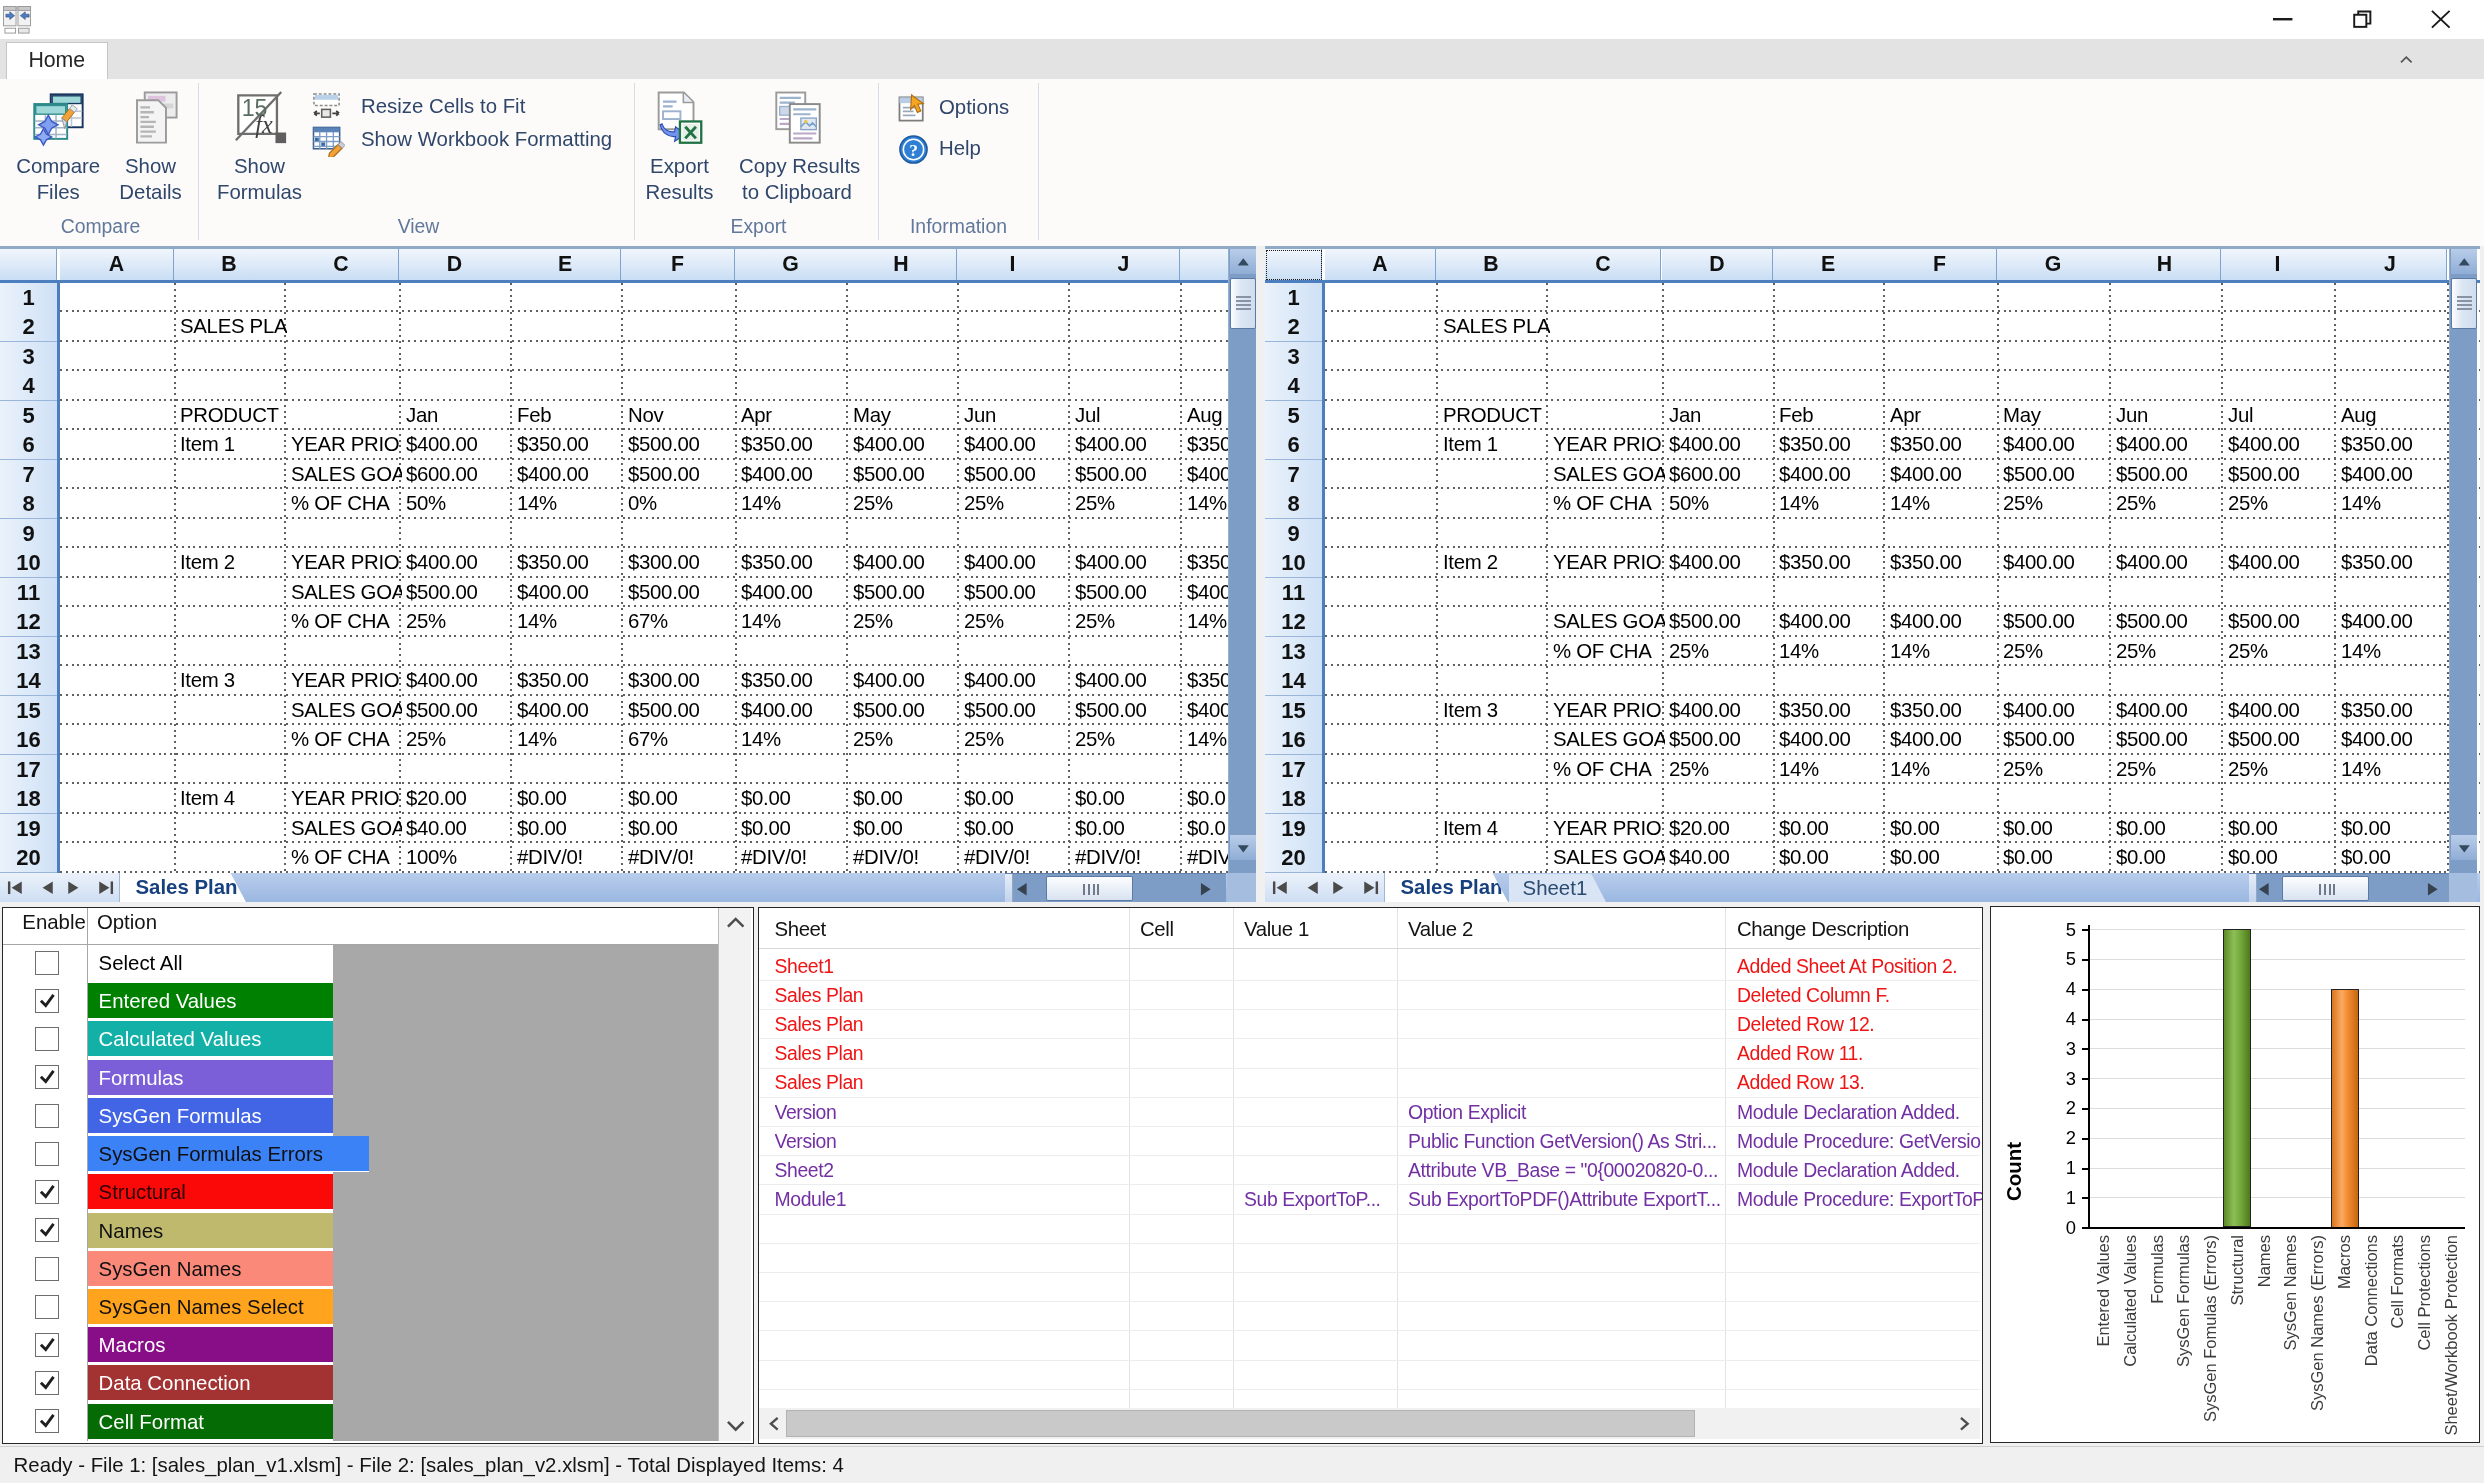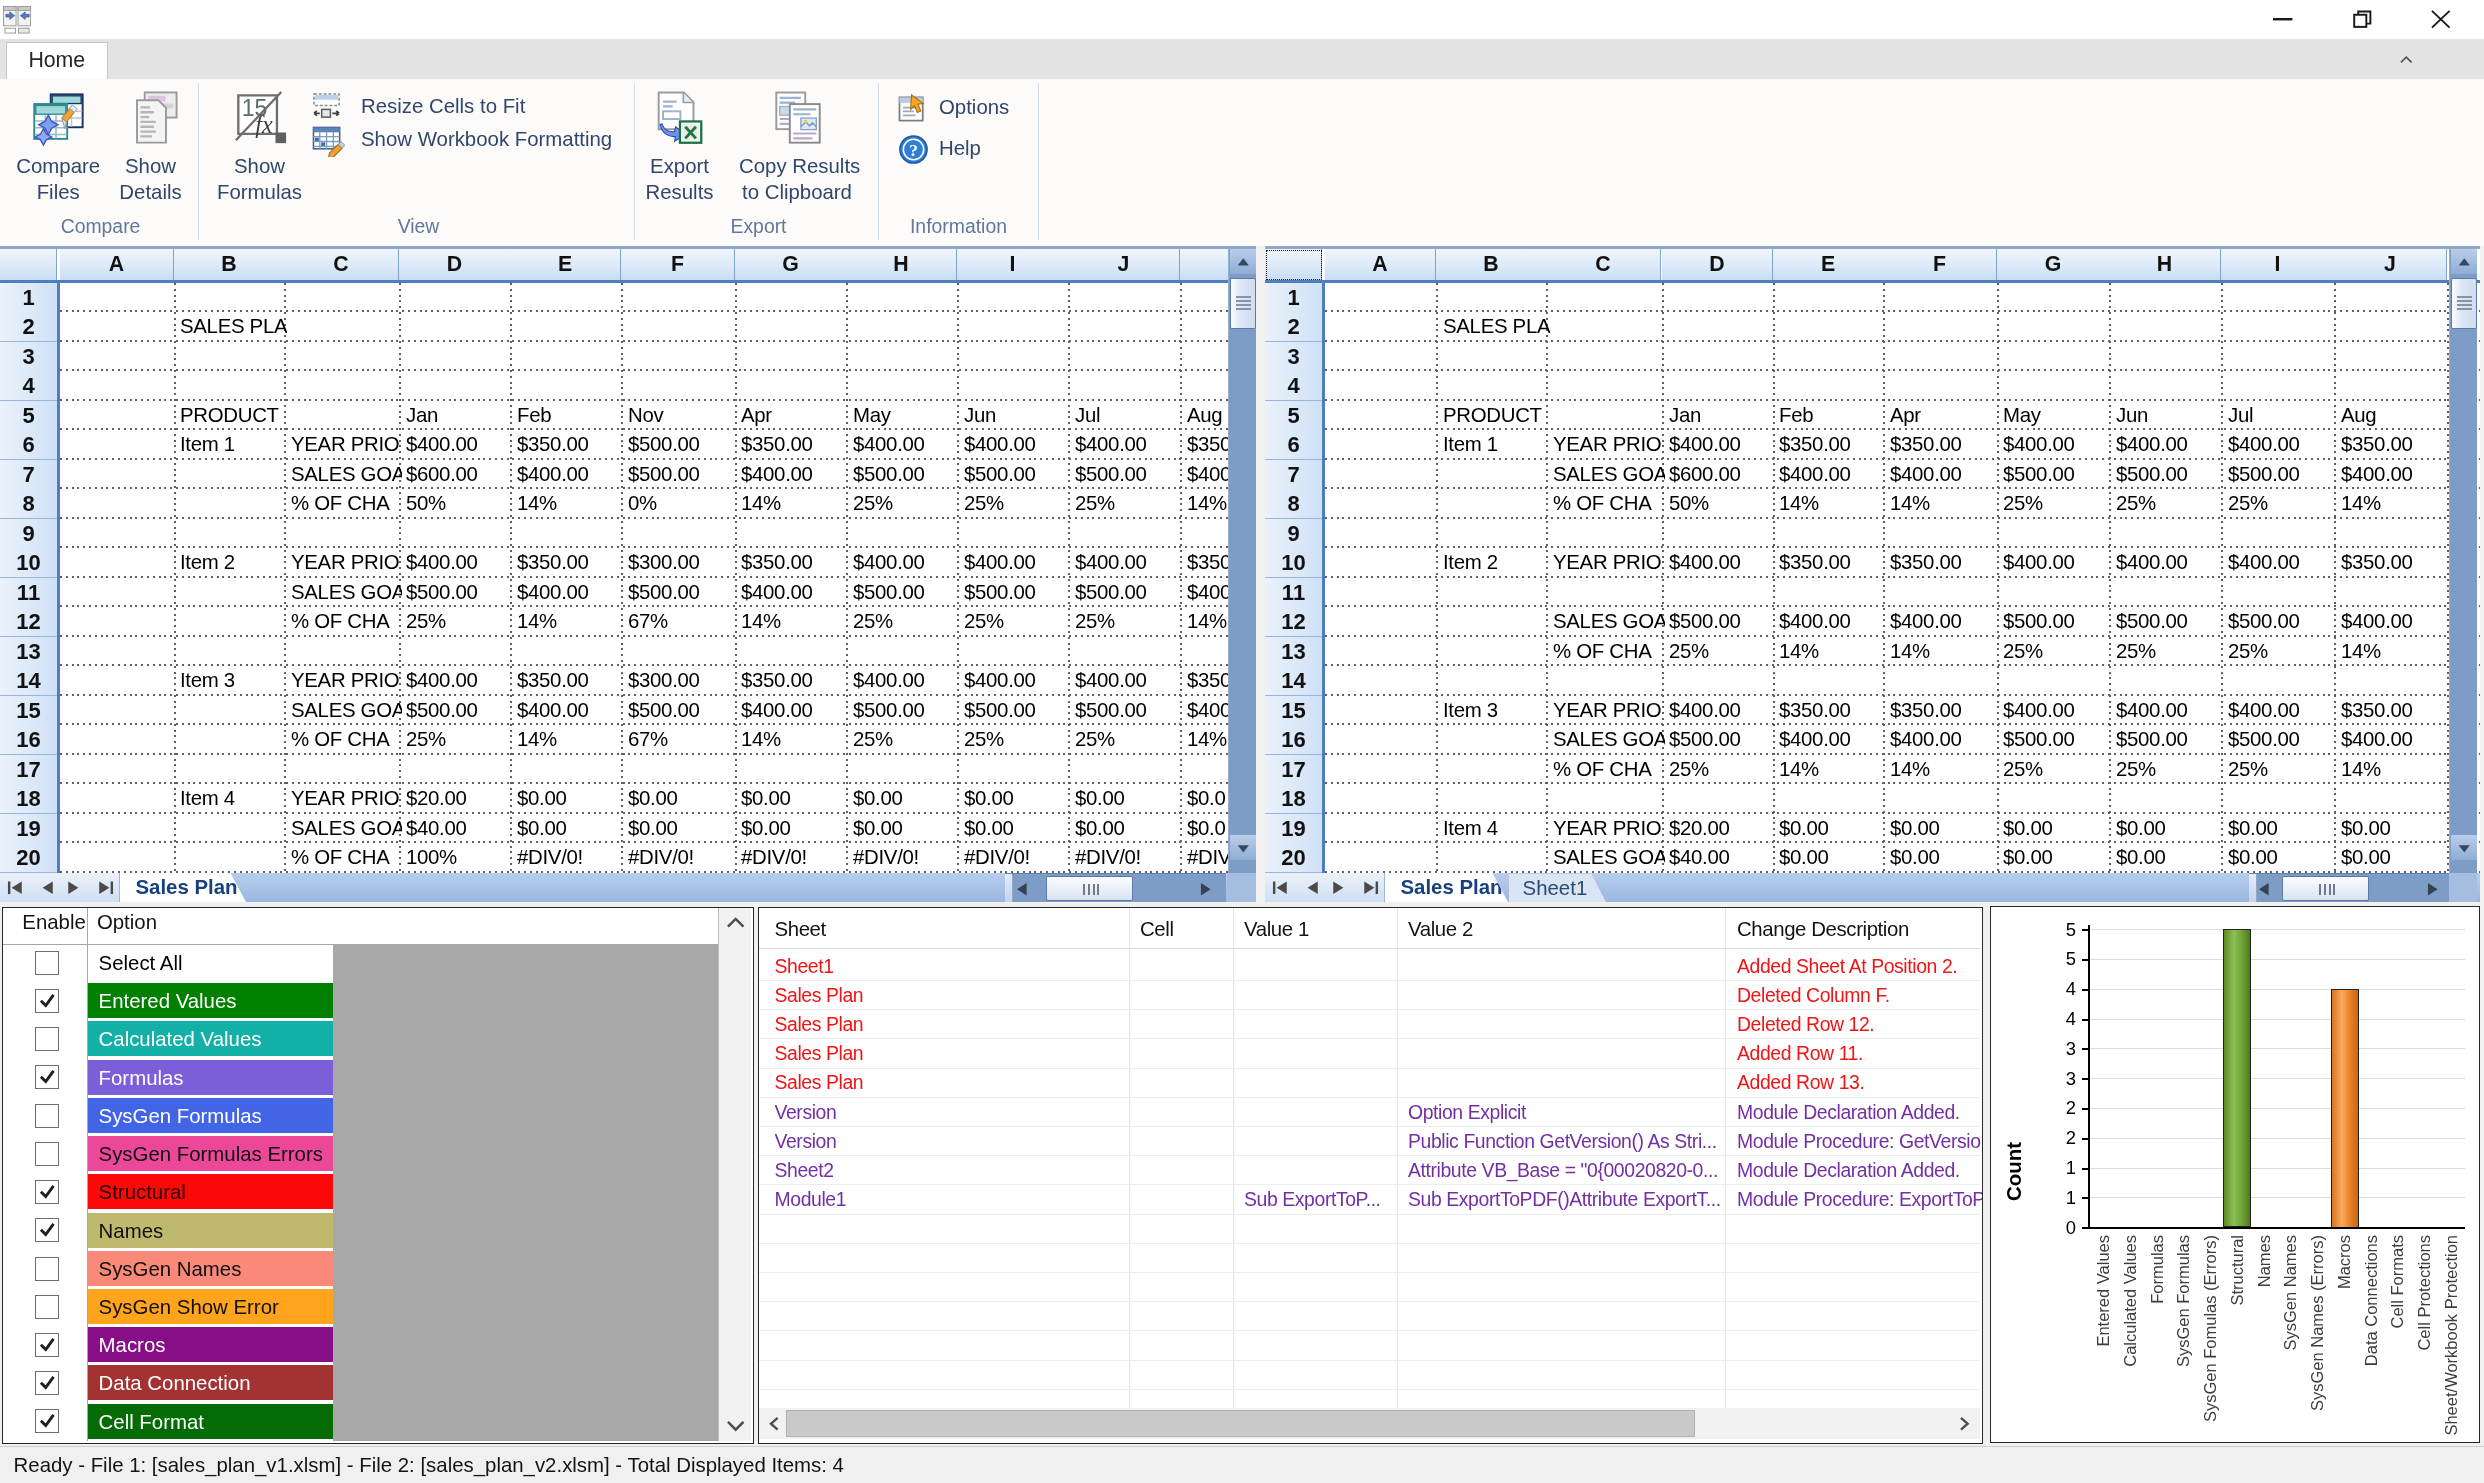--- a/index.html
+++ b/index.html
@@ -653,37 +653,37 @@
 <div class="abs optbar" style="left:85px;top:113px;width:245px;height:36px;background:#12b0a6;color:#fff;border-bottom:1.9px solid #fff">Calculated Values</div>
 <div class="cb" style="left:32px;top:157px">
       <svg width="20.4" height="20.4" viewBox="0 0 21 21">
         <path d="M4 10 L9 15 L17 4" fill="none" stroke="#1f1f1f" stroke-width="3"></path>
       </svg>
     </div>
 <div class="abs optbar" style="left:85px;top:152px;width:245px;height:36px;background:#7a5fd8;color:#fff;border-bottom:1.9px solid #fff">Formulas</div>
 <div class="cb" style="left:32px;top:196px"></div>
 <div class="abs optbar" style="left:85px;top:190px;width:245px;height:36px;background:#4165e5;color:#fff;border-bottom:1.9px solid #fff">SysGen Formulas</div>
 <div class="cb" style="left:32px;top:234px"></div>
-<div class="abs optbar" style="left:85px;top:228px;width:245px;height:36px;background:#ec4899;color:#101010;border-bottom:1.9px solid #fff">SysGen Formulas Errors</div>
+<div class="abs optbar" style="left:85px;top:228px;width:281px;height:36px;background:#3b82f6;color:#101010;border-bottom:1.9px solid #fff">SysGen Formulas Errors</div>
 <div class="cb" style="left:32px;top:272px">
       <svg width="20.4" height="20.4" viewBox="0 0 21 21">
         <path d="M4 10 L9 15 L17 4" fill="none" stroke="#1f1f1f" stroke-width="3"></path>
       </svg>
     </div>
 <div class="abs optbar" style="left:85px;top:266px;width:245px;height:36px;background:#fb0909;color:#2a0000;border-bottom:1.9px solid #fff">Structural</div>
 <div class="cb" style="left:32px;top:310px">
       <svg width="20.4" height="20.4" viewBox="0 0 21 21">
         <path d="M4 10 L9 15 L17 4" fill="none" stroke="#1f1f1f" stroke-width="3"></path>
       </svg>
     </div>
 <div class="abs optbar" style="left:85px;top:305px;width:245px;height:36px;background:#bfb96d;color:#101010;border-bottom:1.9px solid #fff">Names</div>
 <div class="cb" style="left:32px;top:349px"></div>
 <div class="abs optbar" style="left:85px;top:343px;width:245px;height:36px;background:#fa8979;color:#101010;border-bottom:1.9px solid #fff">SysGen Names</div>
 <div class="cb" style="left:32px;top:387px"></div>
-<div class="abs optbar" style="left:85px;top:381px;width:245px;height:36px;background:#ffa41c;color:#101010;border-bottom:1.9px solid #fff">SysGen Show Error</div>
+<div class="abs optbar" style="left:85px;top:381px;width:245px;height:36px;background:#ffa41c;color:#101010;border-bottom:1.9px solid #fff">SysGen Names Select</div>
 <div class="cb" style="left:32px;top:425px">
       <svg width="20.4" height="20.4" viewBox="0 0 21 21">
         <path d="M4 10 L9 15 L17 4" fill="none" stroke="#1f1f1f" stroke-width="3"></path>
       </svg>
     </div>
 <div class="abs optbar" style="left:85px;top:419px;width:245px;height:36px;background:#880e88;color:#fff;border-bottom:1.9px solid #fff">Macros</div>
 <div class="cb" style="left:32px;top:463px">
       <svg width="20.4" height="20.4" viewBox="0 0 21 21">
         <path d="M4 10 L9 15 L17 4" fill="none" stroke="#1f1f1f" stroke-width="3"></path>
       </svg>

